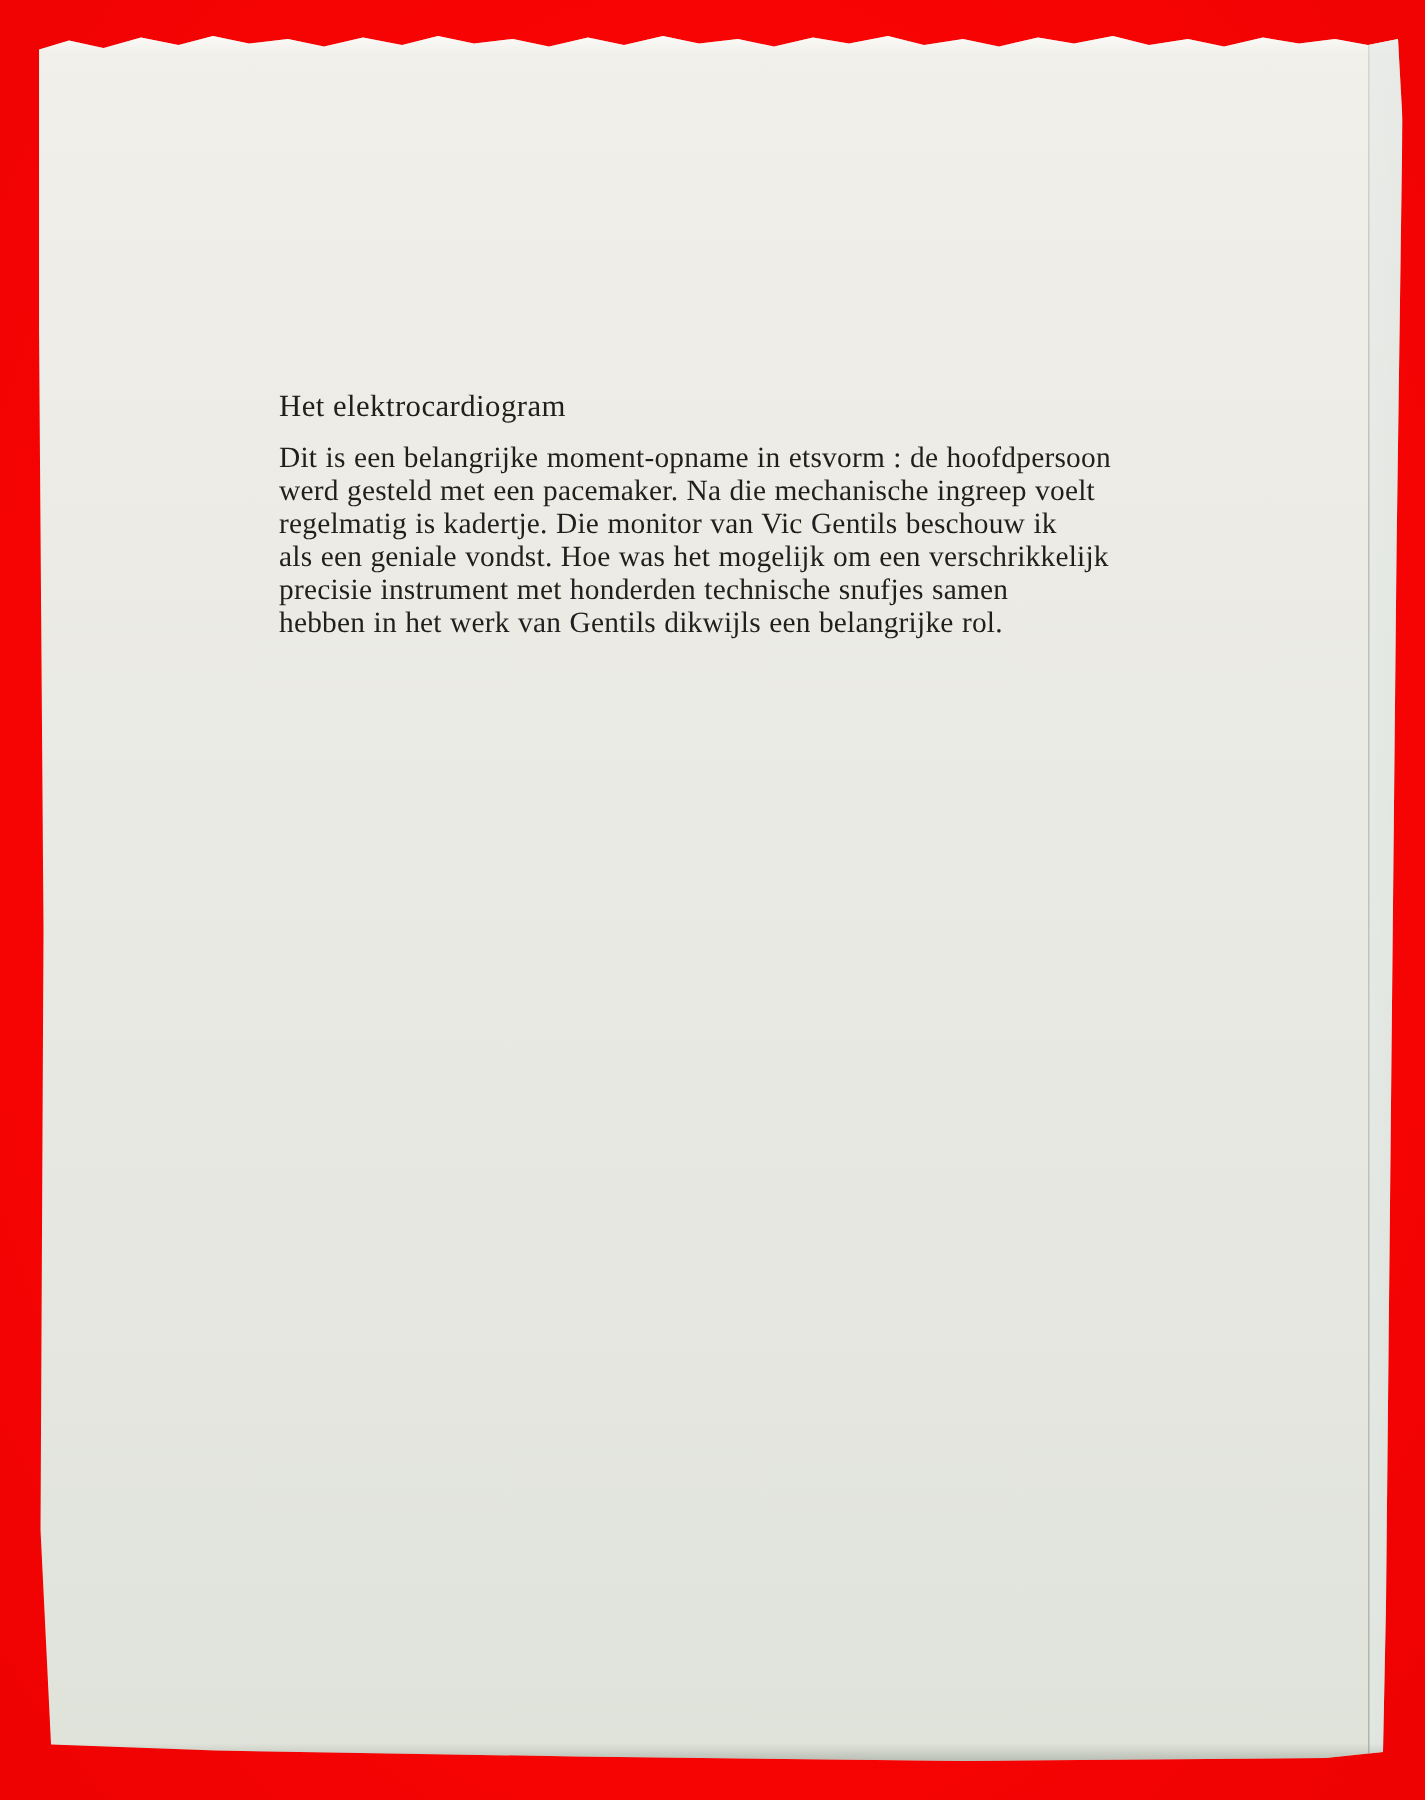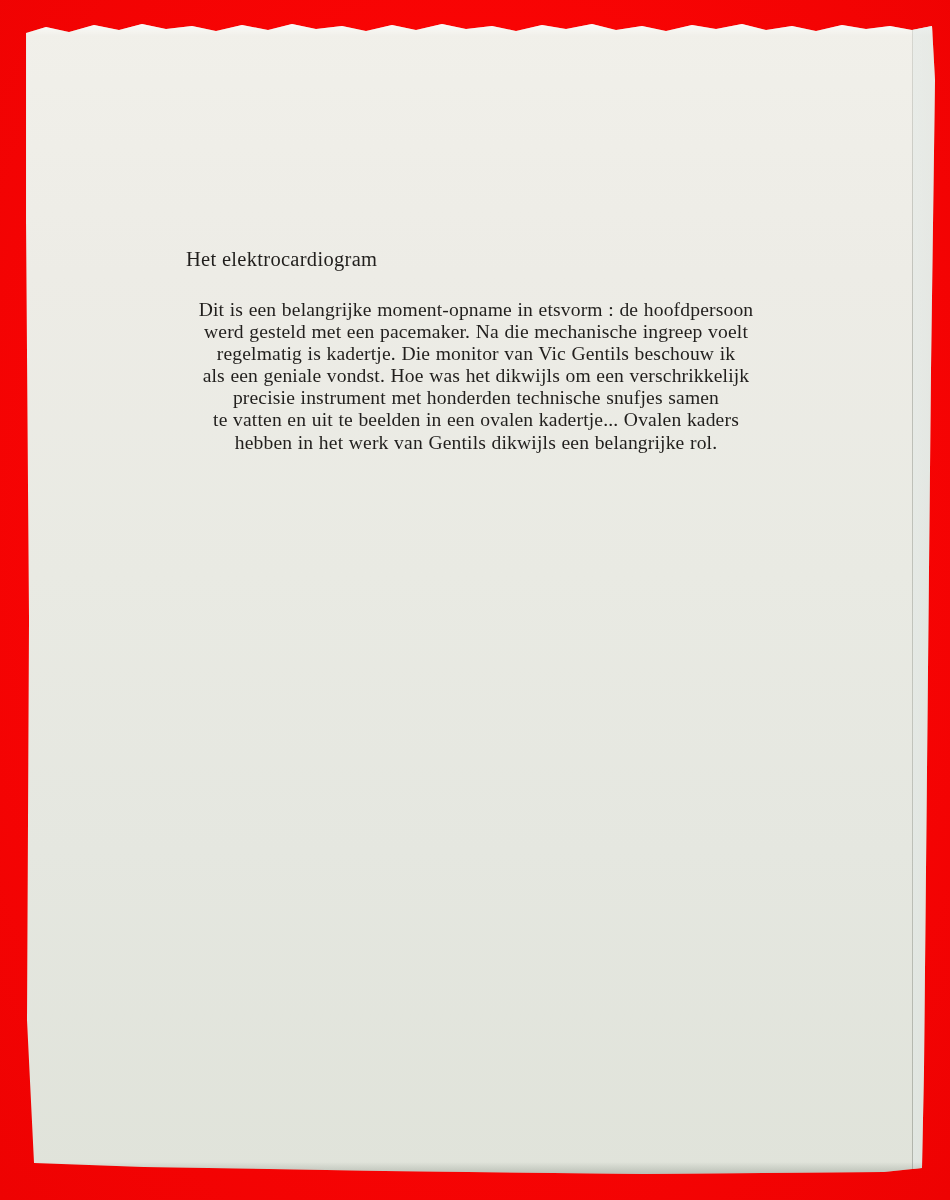--- a/index.html
+++ b/index.html
@@ -84,36 +84,35 @@
   .bottom-shade {
     position: absolute;
     left: 0; right: 0; bottom: 0;
     height: 12px;
     background: linear-gradient(180deg, rgba(148,156,146,0), rgba(148,156,146,0.50));
     pointer-events: none;
   }
   .textblock {
     position: absolute;
     left: 162px;
-    top: 227px;
+    top: 239px;
     width: 580px;
     color: var(--ink, #211f1d);
   }
   .title {
     font-size: 20.5px;
     line-height: 24px;
     letter-spacing: 0.3px;
   }
   .paragraph {
-    margin-top: 28px;
+    margin-top: 12px;
     font-size: 19.6px;
     line-height: 22.1px;
     letter-spacing: 0.15px;
     word-spacing: 0.5px;
-    text-align: center;
   }
   .line {
     white-space: nowrap;
   }
 </style>
 </head>
 <body>
 
 <div class="scene">
   <div class="red-mat"></div>
@@ -128,23 +127,22 @@
       <div class="paragraph">
 
           <div class="line">Dit is een belangrijke moment-opname in etsvorm : de hoofdpersoon</div>
 
 
           <div class="line">werd gesteld met een pacemaker. Na die mechanische ingreep voelt</div>
 
 
           <div class="line">regelmatig is kadertje. Die monitor van Vic Gentils beschouw ik</div>
 
-          <div class="line">als een geniale vondst. Hoe was het dikwijls om een verschrikkelijk</div>
+          <div class="line">als een geniale vondst. Hoe was het mogelijk om een verschrikkelijk</div>
 
           <div class="line">precisie instrument met honderden technische snufjes samen</div>
 
-          <div class="line">te vatten en uit te beelden in een ovalen kadertje... Ovalen kaders</div>
 
           <div class="line">hebben in het werk van Gentils dikwijls een belangrijke rol.</div>
         </div>
     </div>
   </div>
 </div>
 
 </body></html>

